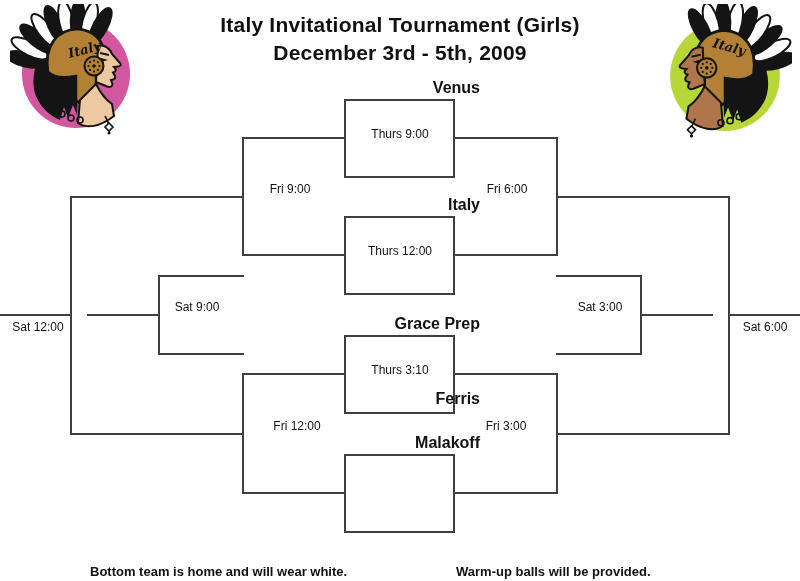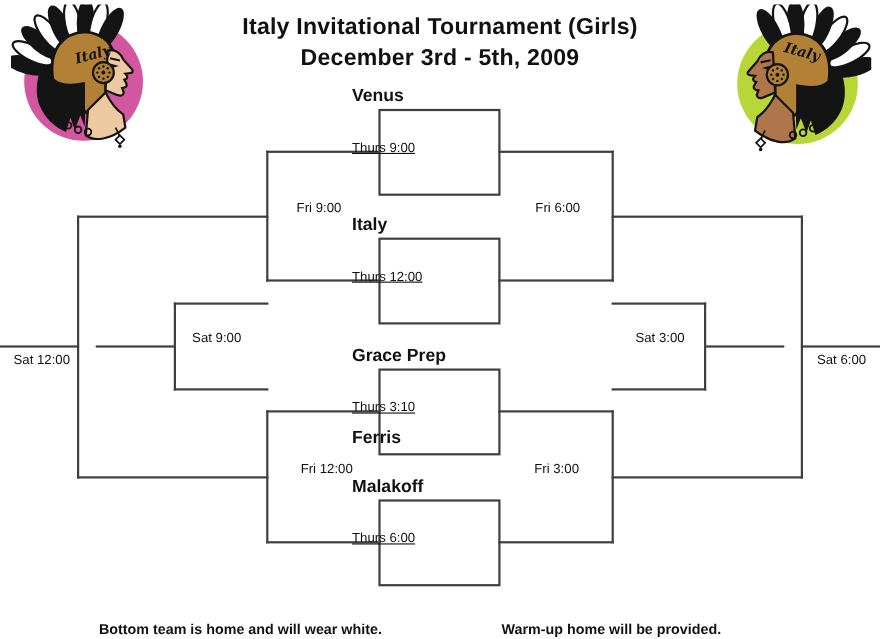--- a/index.html
+++ b/index.html
@@ -11,26 +11,26 @@
     position:absolute;left:0;right:0;top:11px;text-align:center;
     font-weight:bold;font-size:21px;line-height:28px;letter-spacing:.2px;
   }
   .hline{position:absolute;height:2px;background:var(--line);}
   .vline{position:absolute;width:2px;background:var(--line);}
   .match-box{
     position:absolute;left:344px;width:111px;height:79px;box-sizing:border-box;
     border:2px solid var(--line);background:transparent;
   }
   .team{
-    position:absolute;left:320px;width:160px;text-align:left;
+    position:absolute;left:320px;width:160px;text-align:right;
     font-weight:bold;font-size:16px;line-height:18px;
   }
   .gtime{
-    position:absolute;left:320px;width:160px;text-align:left;
-    font-size:12px;line-height:14px;text-decoration:underline;
+    position:absolute;left:320px;width:160px;text-align:center;
+    font-size:12px;line-height:14px;
   }
   .rlabel{
     position:absolute;width:80px;text-align:center;font-size:12px;line-height:14px;
   }
   .note{
     position:absolute;top:564px;font-size:13px;font-weight:bold;line-height:15px;
   }
   .mascot{position:absolute;top:4px;}
   .logo-left{left:10px;}
   .logo-right{left:658px;}
@@ -181,27 +181,26 @@
   <div class="gtime" style="top:127px">Thurs 9:00</div>
 
   <div class="team" style="top:196px">Italy</div>
   <div class="gtime" style="top:244px">Thurs 12:00</div>
 
   <div class="team" style="top:315px">Grace Prep</div>
   <div class="gtime" style="top:363px">Thurs 3:10</div>
   <div class="team" style="top:390px">Ferris</div>
 
   <div class="team" style="top:434px">Malakoff</div>
-  <div class="gtime" style="top:482px">Thurs 6:00</div>
 
   <div class="rlabel" style="left:250px;top:182px">Fri 9:00</div>
   <div class="rlabel" style="left:467px;top:182px">Fri 6:00</div>
   <div class="rlabel" style="left:257px;top:419px">Fri 12:00</div>
   <div class="rlabel" style="left:466px;top:419px">Fri 3:00</div>
   <div class="rlabel" style="left:157px;top:300px">Sat 9:00</div>
   <div class="rlabel" style="left:560px;top:300px">Sat 3:00</div>
   <div class="rlabel" style="left:0;top:320px;width:76px">Sat 12:00</div>
   <div class="rlabel" style="left:725px;top:320px">Sat 6:00</div>
 
   <div class="note" style="left:90px">Bottom team is home and will wear white.</div>
-  <div class="note" style="left:456px">Warm-up home will be provided.</div>
+  <div class="note" style="left:456px">Warm-up balls will be provided.</div>
 
 </div>
 
 </body></html>

